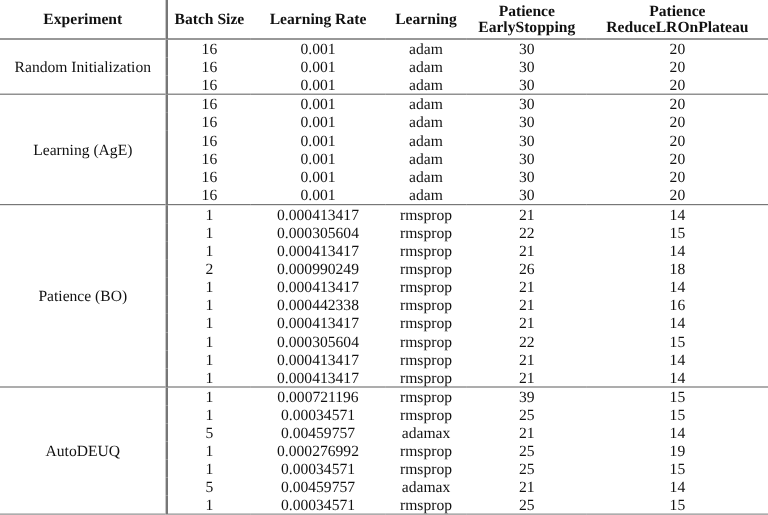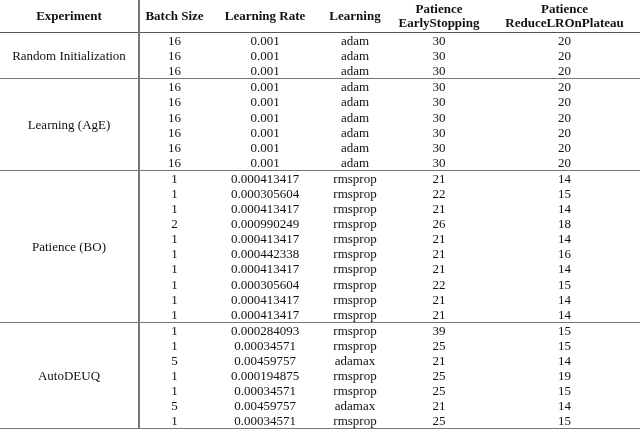--- a/index.html
+++ b/index.html
@@ -181,42 +181,42 @@
       <tr class="group-end">
         <td>1</td>
         <td>0.000413417</td>
         <td>rmsprop</td>
         <td>21</td>
         <td>14</td>
       </tr>
       <tr>
         <td class="exp" rowspan="7">AutoDEUQ</td>
         <td>1</td>
-        <td>0.000284093</td>
+        <td>0.000721196</td>
         <td>rmsprop</td>
         <td>39</td>
         <td>15</td>
       </tr>
       <tr>
         <td>1</td>
         <td>0.00034571</td>
         <td>rmsprop</td>
         <td>25</td>
         <td>15</td>
       </tr>
       <tr>
         <td>5</td>
         <td>0.00459757</td>
         <td>adamax</td>
         <td>21</td>
         <td>14</td>
       </tr>
       <tr>
         <td>1</td>
-        <td>0.000194875</td>
+        <td>0.000276992</td>
         <td>rmsprop</td>
         <td>25</td>
         <td>19</td>
       </tr>
       <tr>
         <td>1</td>
         <td>0.00034571</td>
         <td>rmsprop</td>
         <td>25</td>
         <td>15</td>

